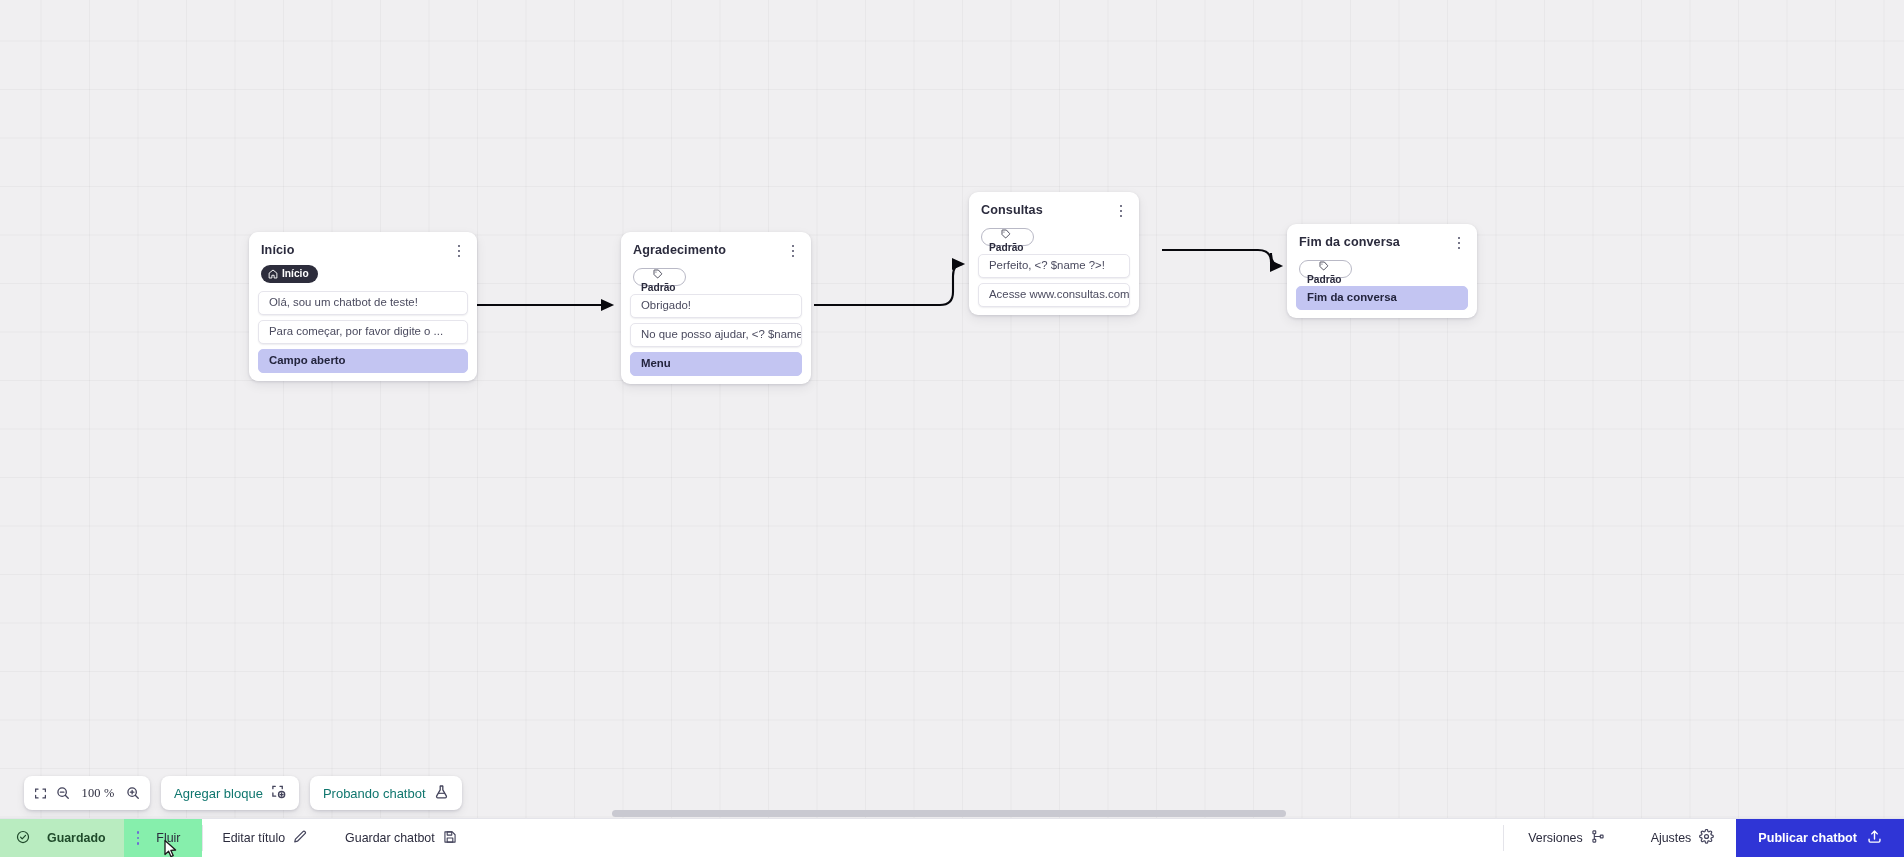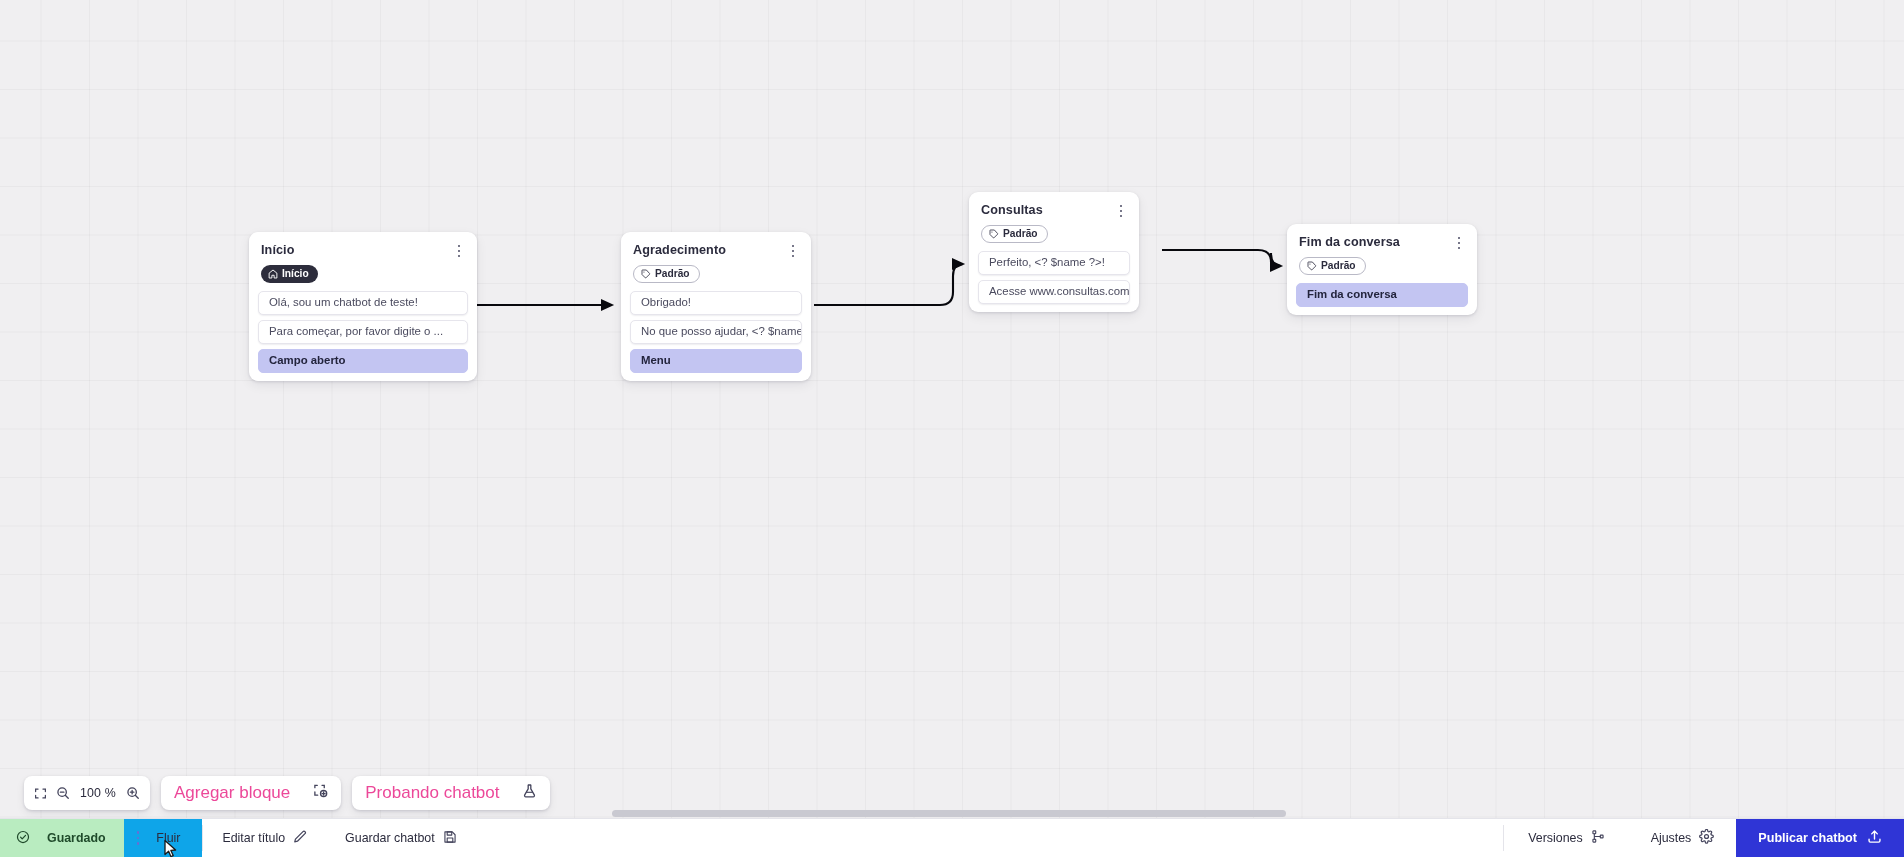--- a/index.html
+++ b/index.html
@@ -68,21 +68,21 @@
     height: 18px;
     padding: 0 9px 0 7px;
     border-radius: 9px;
     font-size: 10.2px;
     font-weight: bold;
     line-height: 1;
     white-space: nowrap;
     cursor: default;
   }
   .badge.dark { background:#2d2d3c; color:#ffffff; }
-  .badge.outline { background:#ffffff; color:#2b2b3d; border:1px solid #b9b9c6; }
+  .badge.outline { background:#ffffff; color:#2b2b3d; border:1px solid #b9b9c6;flex-direction:column; }
   .badge svg { display:block; }
 
   .row {
     border-radius: 5px;
     font-size: 11.4px;
     line-height: 1;
     color: #4a4a5e;
     padding: 0 10px;
     height: 24px;
     display: flex;
@@ -122,27 +122,27 @@
     box-shadow: 0 1px 3px rgba(16,17,41,0.14), 0 4px 10px rgba(16,17,41,0.07);
     height: 34px;
     display: flex;
     align-items: center;
     padding: 0 10px;
     gap: 9px;
     font-size: 12.2px;
     color: #33334a;
   }
   .tool-btn {
-    display: flex; align-items: center; gap: 23px;
+    display: flex; align-items: center; gap: 8px;
     cursor: pointer; white-space: nowrap;
-    color: #ec4899;
-    font-size: 17px;
+    color: #0f766e;
+    font-size: 13px;
   }
   .icon-btn { display:flex; align-items:center; justify-content:center; cursor:pointer; }
-  .zoom-label { font-size: 12.4px; color:#2b2b3d; min-width: 38px; text-align:center; letter-spacing:.2px; }
+  .zoom-label { font-size: 12.4px; color:#2b2b3d; min-width: 38px; text-align:center; letter-spacing:.2px;font-family:Liberation Serif, serif; }
 
   
   #hscroll {
     position: absolute;
     left: 0; bottom: 39px;
     width: 1904px; height: 9px;
     z-index: 5;
   }
   #hscroll .thumb {
     position: absolute;
@@ -174,21 +174,21 @@
   }
   .sb-sep { width:1px; background:#e4e4ea; margin: 6px 0; }
   .sb-item {
     display: flex; align-items: center; gap: 8px;
     padding: 0 19px;
     cursor: pointer;
     white-space: nowrap;
     font-size: 12.4px;
     color: #2b2b3d;
   }
-  .sb-item.active { background:#0ea5e9;justify-content:flex-end; }
+  .sb-item.active { background:#86efac;justify-content:flex-end; }
   .sb-kebab { display:flex; flex-direction:column; gap:2.5px; align-items:center; padding: 0 9px 0 13px; cursor:pointer; }
   .sb-kebab i { width:2.8px; height:2.8px; border-radius:50%; background:#6b6bd4; display:block; }
   .spacer { flex: 1 1 auto; }
   .publish {
     display: flex; align-items: center; gap: 10px;
     background: #2f35d6;
     color: #ffffff;
     font-weight: bold;
     padding: 0 22px;
     cursor: pointer;

